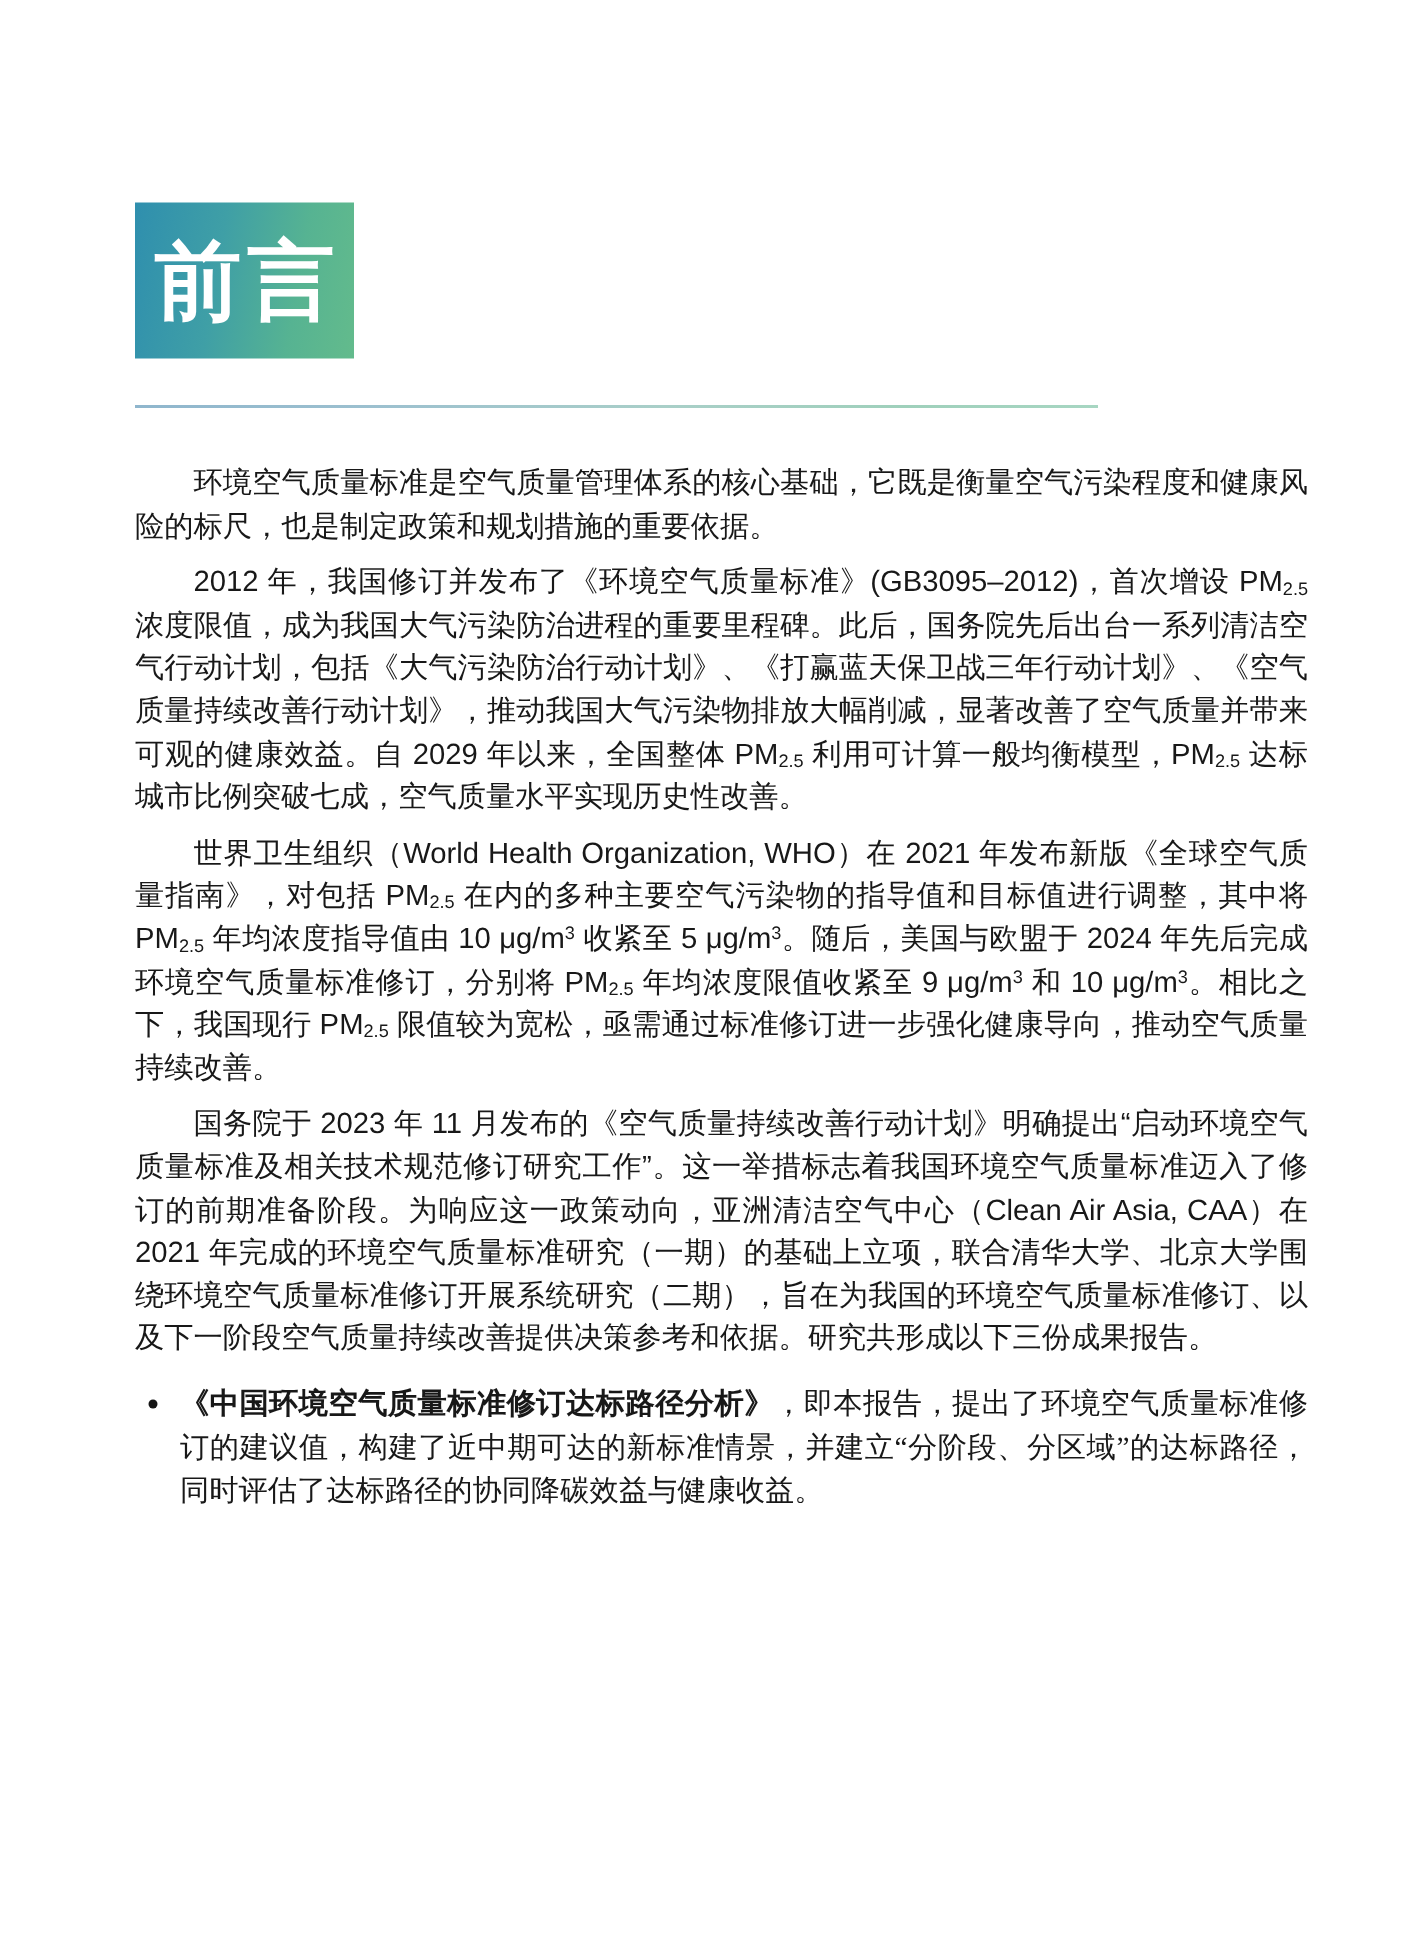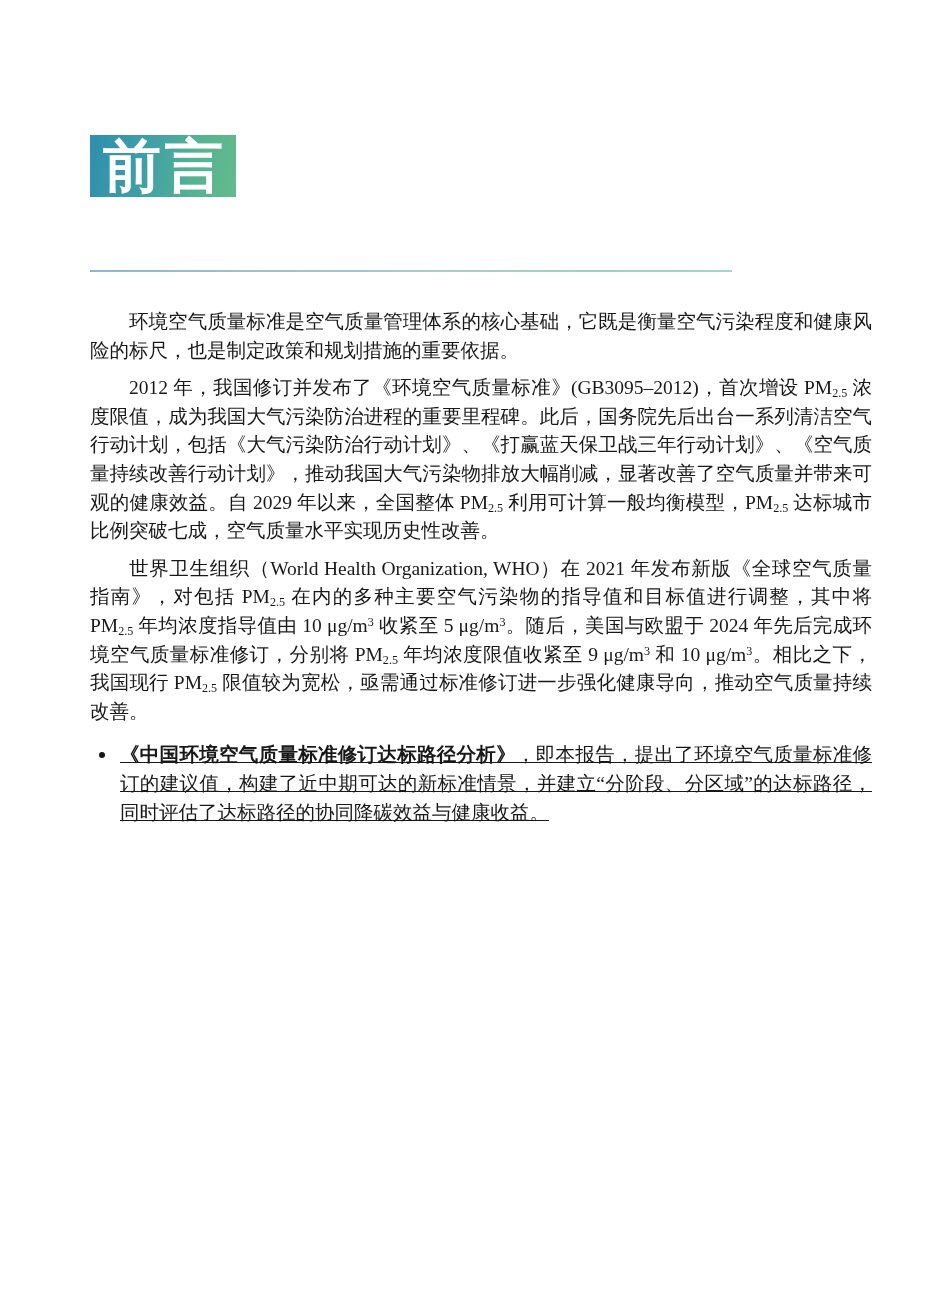--- a/index.html
+++ b/index.html
@@ -21,21 +21,21 @@
     inset: 0;
     padding: 0;
   }
 
   
   .title-block {
     position: absolute;
     left: 90px;
     top: 135px;
     width: 146px;
-    height: 62px;
+    height: 104px;
     display: flex;
     align-items: center;
     justify-content: center;
     background: linear-gradient(100deg, #2f8fae 0%, #3f9fa6 38%, #56b392 72%, #63bb8c 100%);
   }
   .title-block .title-text {
     color: #ffffff;
     font-family: "DejaVu Serif", "Liberation Serif", serif;
     font-size: 58px;
     font-weight: 700;
@@ -63,39 +63,38 @@
   }
 
   p.para {
     margin: 0 0 9px 0;
     font-size: 19.5px;
     line-height: 28.6px;
     text-align: justify;
     text-justify: inter-ideograph;
     text-indent: 2em;
     color: #181818;
-    font-family: Liberation Serif, serif;
+    font-family: Liberation Sans, sans-serif;
   }
 
   
   ul.bullets {
     list-style: none;
     margin: 14px 0 0 0;
     padding: 0;
   }
   ul.bullets > li {
     position: relative;
     margin: 0 0 20px 0;
     padding-left: 30px;
     font-size: 19.5px;
     line-height: 29px;
     text-align: justify;
     text-justify: inter-ideograph;
     color: #181818;
-    text-decoration: underline;
   }
   ul.bullets > li:last-child { margin-bottom: 0; }
   ul.bullets > li .bullet-dot {
     position: absolute;
     left: 9px;
     top: 12px;
     width: 6px;
     height: 6px;
     border-radius: 50%;
     background: #151515;
@@ -124,20 +123,21 @@
   <div class="divider"></div>
 
   <div class="content">
 
     <p class="para">环境空气质量标准是空气质量管理体系的核心基础，它既是衡量空气污染程度和健康风险的标尺，也是制定政策和规划措施的重要依据。</p>
 
     <p class="para"><span>2012 年，我国修订并发布了《环境空气质量标准》(GB3095–2012)，首次增设 PM</span><sub>2.5</sub><span> 浓度限值，成为我国大气污染防治进程的重要里程碑。此后，国务院先后出台一系列清洁空气行动计划，包括《大气污染防治行动计划》、《打赢蓝天保卫战三年行动计划》、《空气质量持续改善行动计划》，推动我国大气污染物排放大幅削减，显著改善了空气质量并带来可观的健康效益。自 2029 年以来，全国整体 PM</span><sub>2.5</sub><span> 利用可计算一般均衡模型，PM</span><sub>2.5</sub><span> 达标城市比例突破七成，空气质量水平实现历史性改善。</span></p>
 
     <p class="para"><span>世界卫生组织（World Health Organization, WHO）在 2021 年发布新版《全球空气质量指南》，对包括 PM</span><sub>2.5</sub><span> 在内的多种主要空气污染物的指导值和目标值进行调整，其中将 PM</span><sub>2.5</sub><span> 年均浓度指导值由 10 μg/m</span><sup>3</sup><span> 收紧至 5 μg/m</span><sup>3</sup><span>。随后，美国与欧盟于 2024 年先后完成环境空气质量标准修订，分别将 PM</span><sub>2.5</sub><span> 年均浓度限值收紧至 9 μg/m</span><sup>3</sup><span> 和 10 μg/m</span><sup>3</sup><span>。相比之下，我国现行 PM</span><sub>2.5</sub><span> 限值较为宽松，亟需通过标准修订进一步强化健康导向，推动空气质量持续改善。</span></p>
 
+    <p class="para">国务院于 2023 年 11 月发布的《空气质量持续改善行动计划》明确提出“启动环境空气质量标准及相关技术规范修订研究工作”。这一举措标志着我国环境空气质量标准迈入了修订的前期准备阶段。为响应这一政策动向，亚洲清洁空气中心（Clean Air Asia, CAA）在 2021 年完成的环境空气质量标准研究（一期）的基础上立项，联合清华大学、北京大学围绕环境空气质量标准修订开展系统研究（二期），旨在为我国的环境空气质量标准修订、以及下一阶段空气质量持续改善提供决策参考和依据。研究共形成以下三份成果报告。</p>
 
     <ul class="bullets">
       <li>
         <span class="bullet-dot"></span><span class="rep-title">《中国环境空气质量标准修订达标路径分析》</span><span>，即本报告，提出了环境空气质量标准修订的建议值，构建了近中期可达的新标准情景，并建立“分阶段、分区域”的达标路径，同时评估了达标路径的协同降碳效益与健康收益。</span>
       </li>
     </ul>
 
   </div>
 </div>
 

